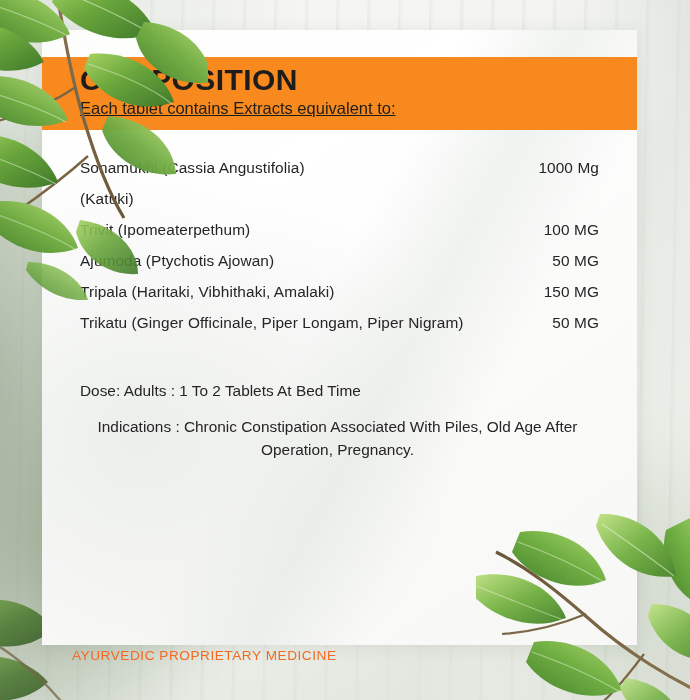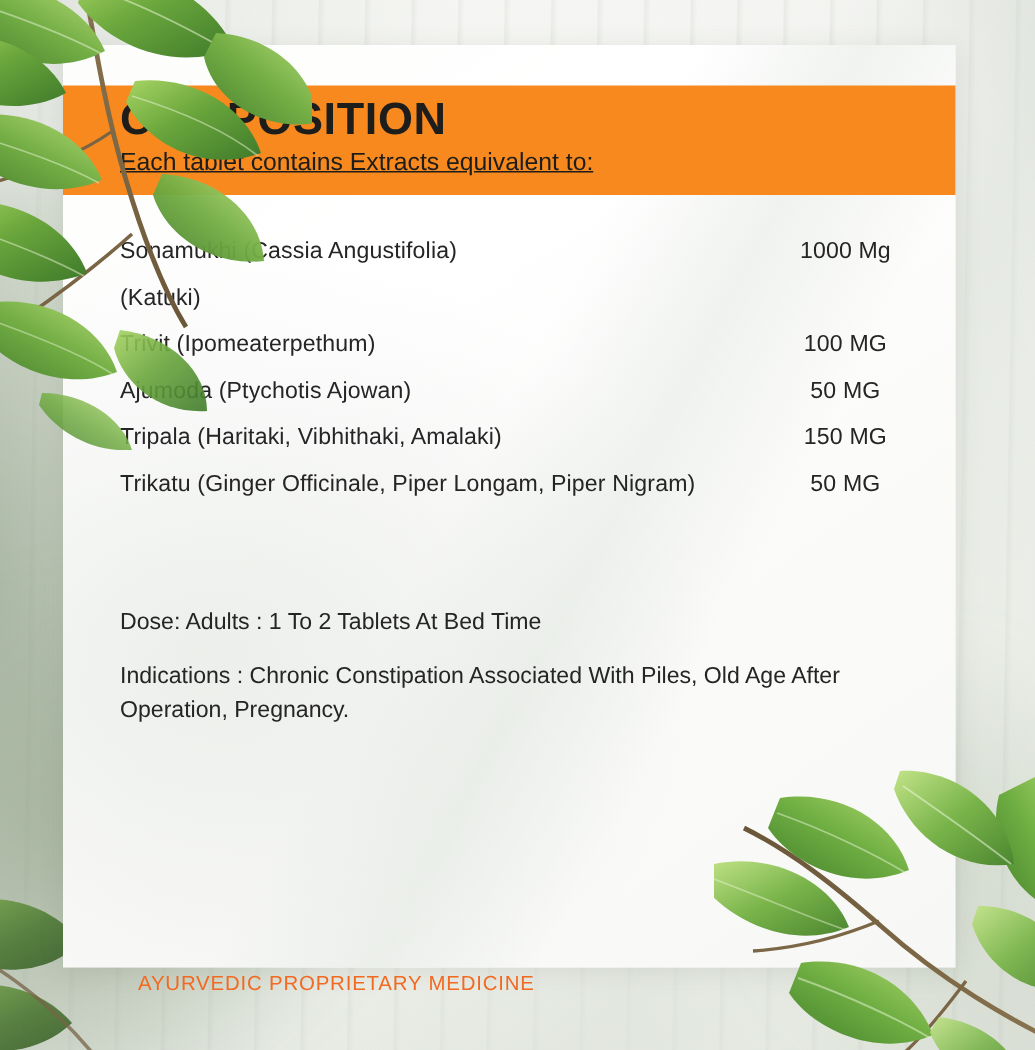--- a/index.html
+++ b/index.html
@@ -120,37 +120,37 @@
     margin-top: 4px;
   }
   .ing-table td {
     font-size: 15.4px;
     color: #252525;
     padding: 6.5px 0;
     vertical-align: baseline;
     white-space: nowrap;
   }
   .ing-name { text-align: left; letter-spacing: .1px; }
-  .ing-qty  { text-align: center; letter-spacing: .1px; padding-left: 10px; }
-
-  
-  .notes { margin-top: 66px; }
+  .ing-qty  { text-align: right; letter-spacing: .1px; padding-left: 10px; }
+
+  
+  .notes { margin-top: 42px; }
   .notes p {
     margin: 0 0 14px 0;
     font-size: 15.4px;
     color: #252525;
     line-height: 1.45;
     max-width: 515px;
   }
-  .notes p:last-child { margin-bottom: 0; }
+  .notes p:last-child { margin-bottom: 0; text-align: center; }
 
   
   .footer {
     position: absolute;
-    left: 92px; bottom: 37px;
+    left: 72px; bottom: 37px;
     font-size: 13.6px;
     letter-spacing: .55px;
     color: #F26A21;
   }
 </style>
 </head>
 <body>
 
 <div class="stage">
 

